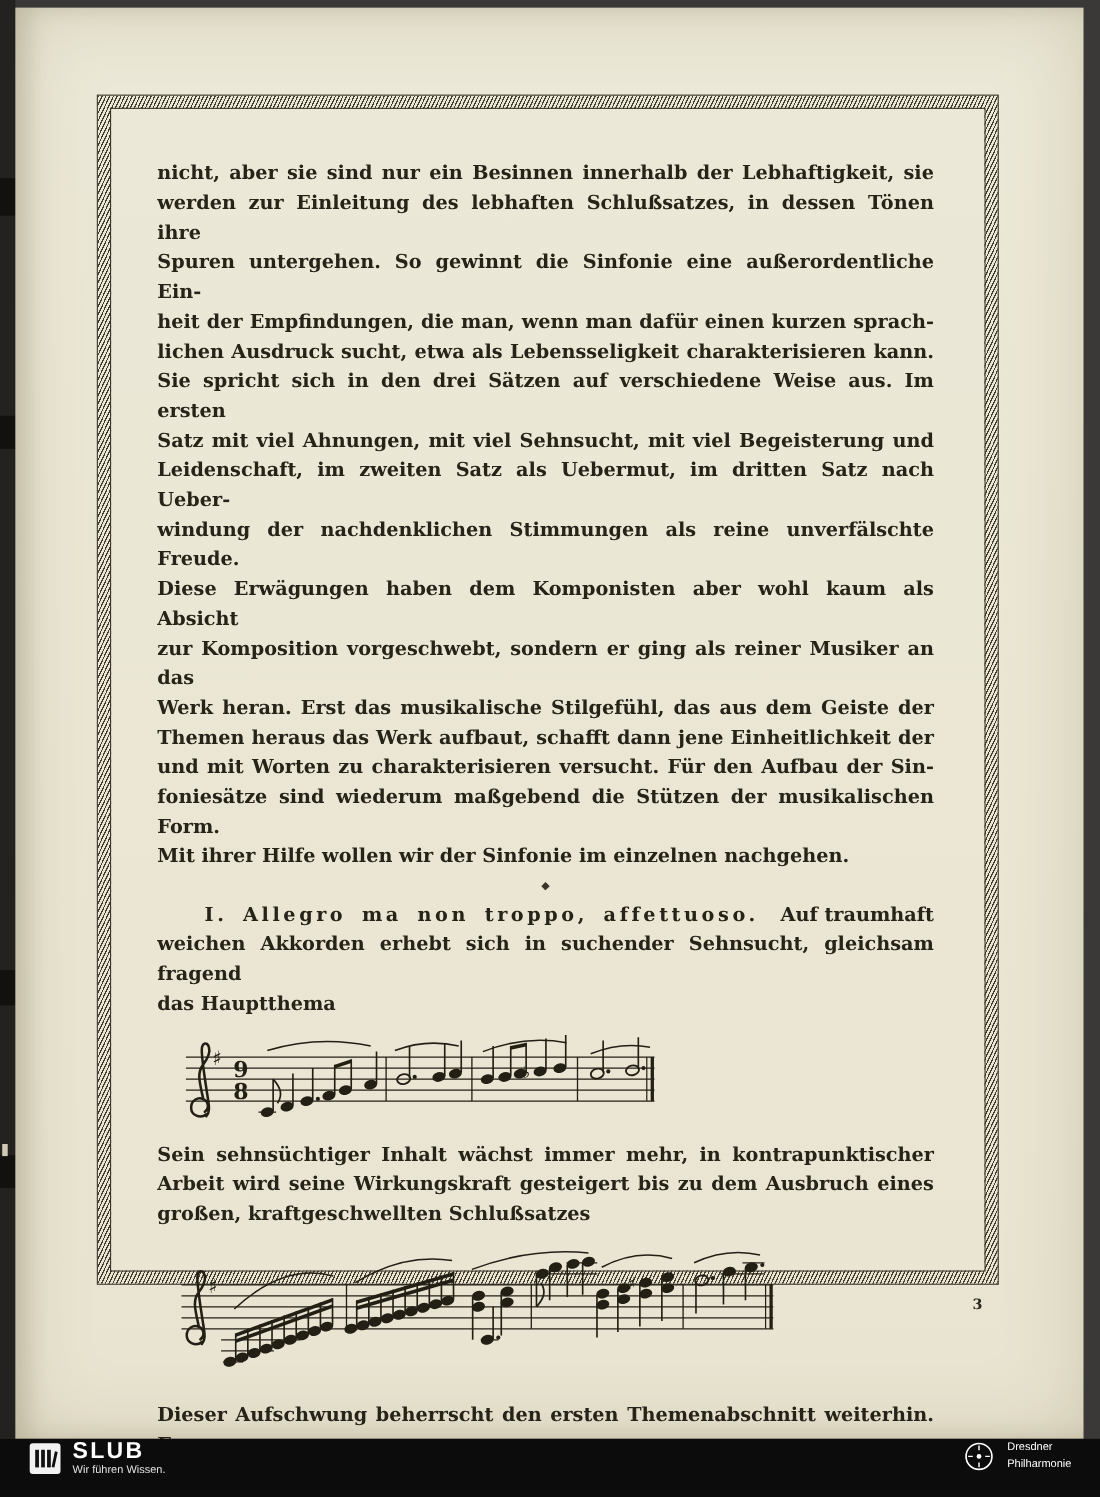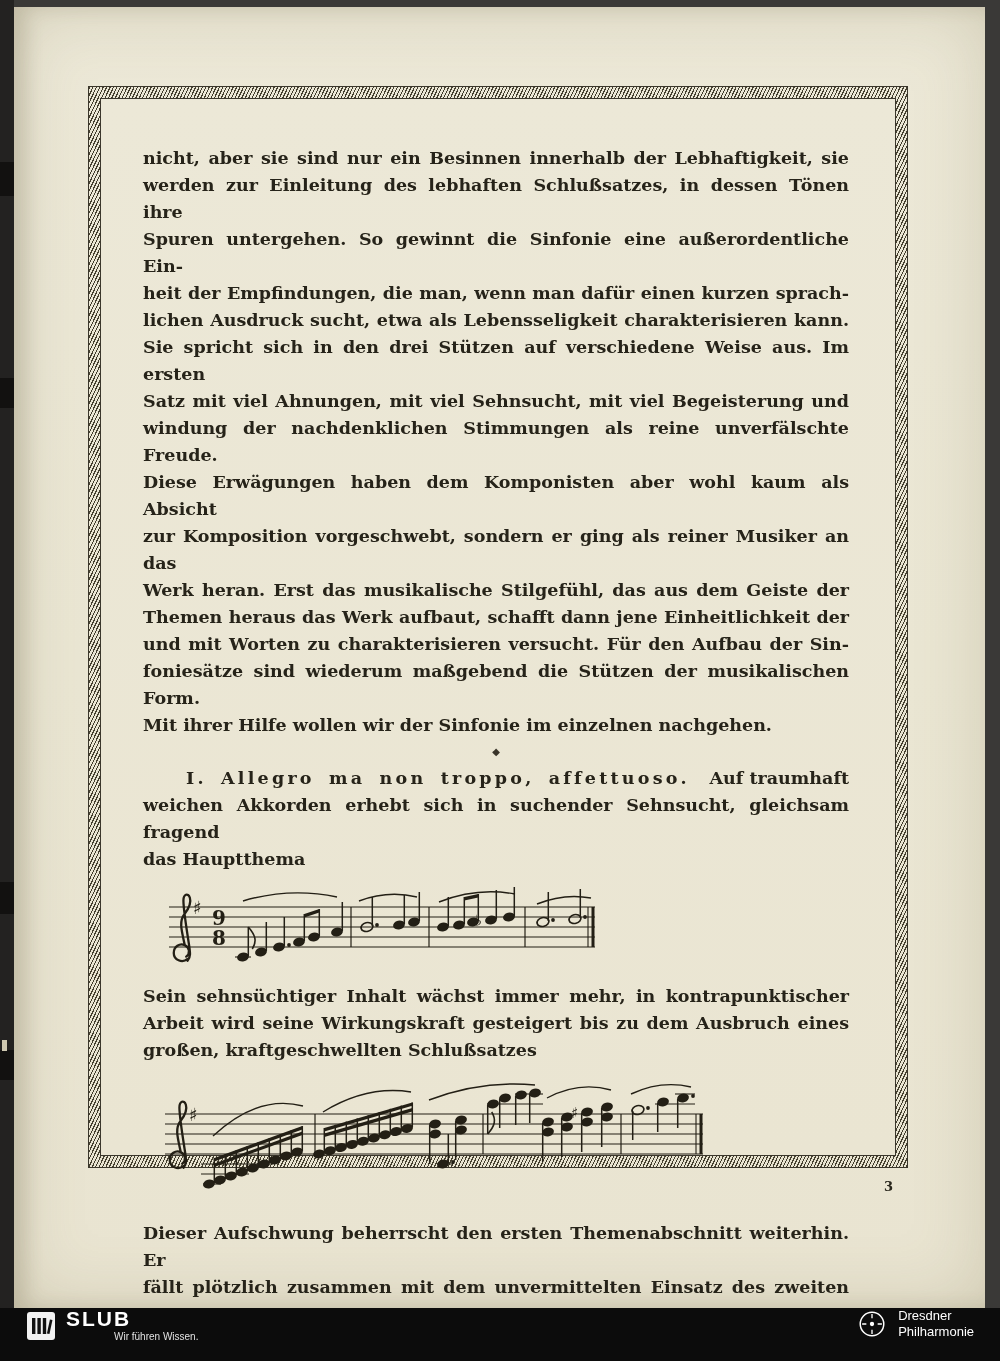--- a/index.html
+++ b/index.html
@@ -45,22 +45,22 @@
   
   .footer{
     position:absolute;left:0;right:0;bottom:0;height:53px;background:#0c0c0c;
     display:flex;align-items:flex-start;justify-content:space-between;
     padding:0 26px;box-sizing:border-box;
     font-family:"Liberation Sans", sans-serif;
   }
   .brand{display:flex;align-items:center;gap:10px;cursor:pointer;}
   .brand-col{display:flex;flex-direction:column;justify-content:center;}
   .slub-name{color:#ffffff;font-size:21px;font-weight:bold;letter-spacing:2px;line-height:22px;}
-  .slub-tag{color:#e2e2e2;font-size:10px;line-height:12px;margin-top:1px;margin-left:48px;}
-  .dp-text{color:#ffffff;font-size:13px;line-height:16px;}
+  .slub-tag{color:#e2e2e2;font-size:10px;line-height:12px;margin-top:1px;}
+  .dp-text{color:#ffffff;font-size:10px;line-height:16px;}
 </style>
 </head>
 <body>
 
 <div class="left-strip">
   <div class="edge-mark" style="top:162px;height:34px;"></div>
   <div class="edge-mark" style="top:378px;height:30px;"></div>
   <div class="edge-mark" style="top:882px;height:32px;"></div>
   <div class="edge-mark" style="top:1050px;height:30px;"></div>
   <div class="edge-speck" style="top:1040px;"></div>
@@ -72,22 +72,23 @@
     <div class="frame-inner">
 
       <div class="text-col">
 
         <div>
             <div class="tline">nicht,  aber  sie  sind  nur  ein  Besinnen  innerhalb  der  Lebhaftigkeit,  sie</div>
             <div class="tline">werden  zur  Einleitung  des  lebhaften  Schlußsatzes,  in  dessen  Tönen  ihre</div>
             <div class="tline">Spuren  untergehen.  So  gewinnt  die  Sinfonie  eine  außerordentliche  Ein-</div>
             <div class="tline">heit  der  Empfindungen,  die  man,  wenn  man  dafür  einen  kurzen  sprach-</div>
             <div class="tline">lichen  Ausdruck  sucht,  etwa  als  Lebensseligkeit  charakterisieren  kann.</div>
-            <div class="tline">Sie  spricht  sich  in  den  drei  Stützen  auf  verschiedene  Weise  aus.  Im  ersten</div>
+            <div class="tline">Sie  spricht  sich  in  den  drei  Sätzen  auf  verschiedene  Weise  aus.  Im  ersten</div>
             <div class="tline">Satz  mit  viel  Ahnungen,  mit  viel  Sehnsucht,  mit  viel  Begeisterung  und</div>
+            <div class="tline">Leidenschaft,  im  zweiten  Satz  als  Uebermut,  im  dritten  Satz  nach  Ueber-</div>
             <div class="tline">windung  der  nachdenklichen  Stimmungen  als  reine  unverfälschte  Freude.</div>
             <div class="tline">Diese  Erwägungen  haben  dem  Komponisten  aber  wohl  kaum  als  Absicht</div>
             <div class="tline">zur  Komposition  vorgeschwebt,  sondern  er  ging  als  reiner  Musiker  an  das</div>
             <div class="tline">Werk  heran.  Erst  das  musikalische  Stilgefühl,  das  aus  dem  Geiste  der</div>
             <div class="tline">Themen  heraus  das  Werk  aufbaut,  schafft  dann  jene  Einheitlichkeit  der</div>
             <div class="tline">und  mit  Worten  zu  charakterisieren  versucht.  Für  den  Aufbau  der  Sin-</div>
             <div class="tline">foniesätze  sind  wiederum  maßgebend  die  Stützen  der  musikalischen  Form.</div>
             <div class="tline tline-last">Mit ihrer Hilfe wollen wir der Sinfonie im einzelnen nachgehen.</div>
           </div>
 

